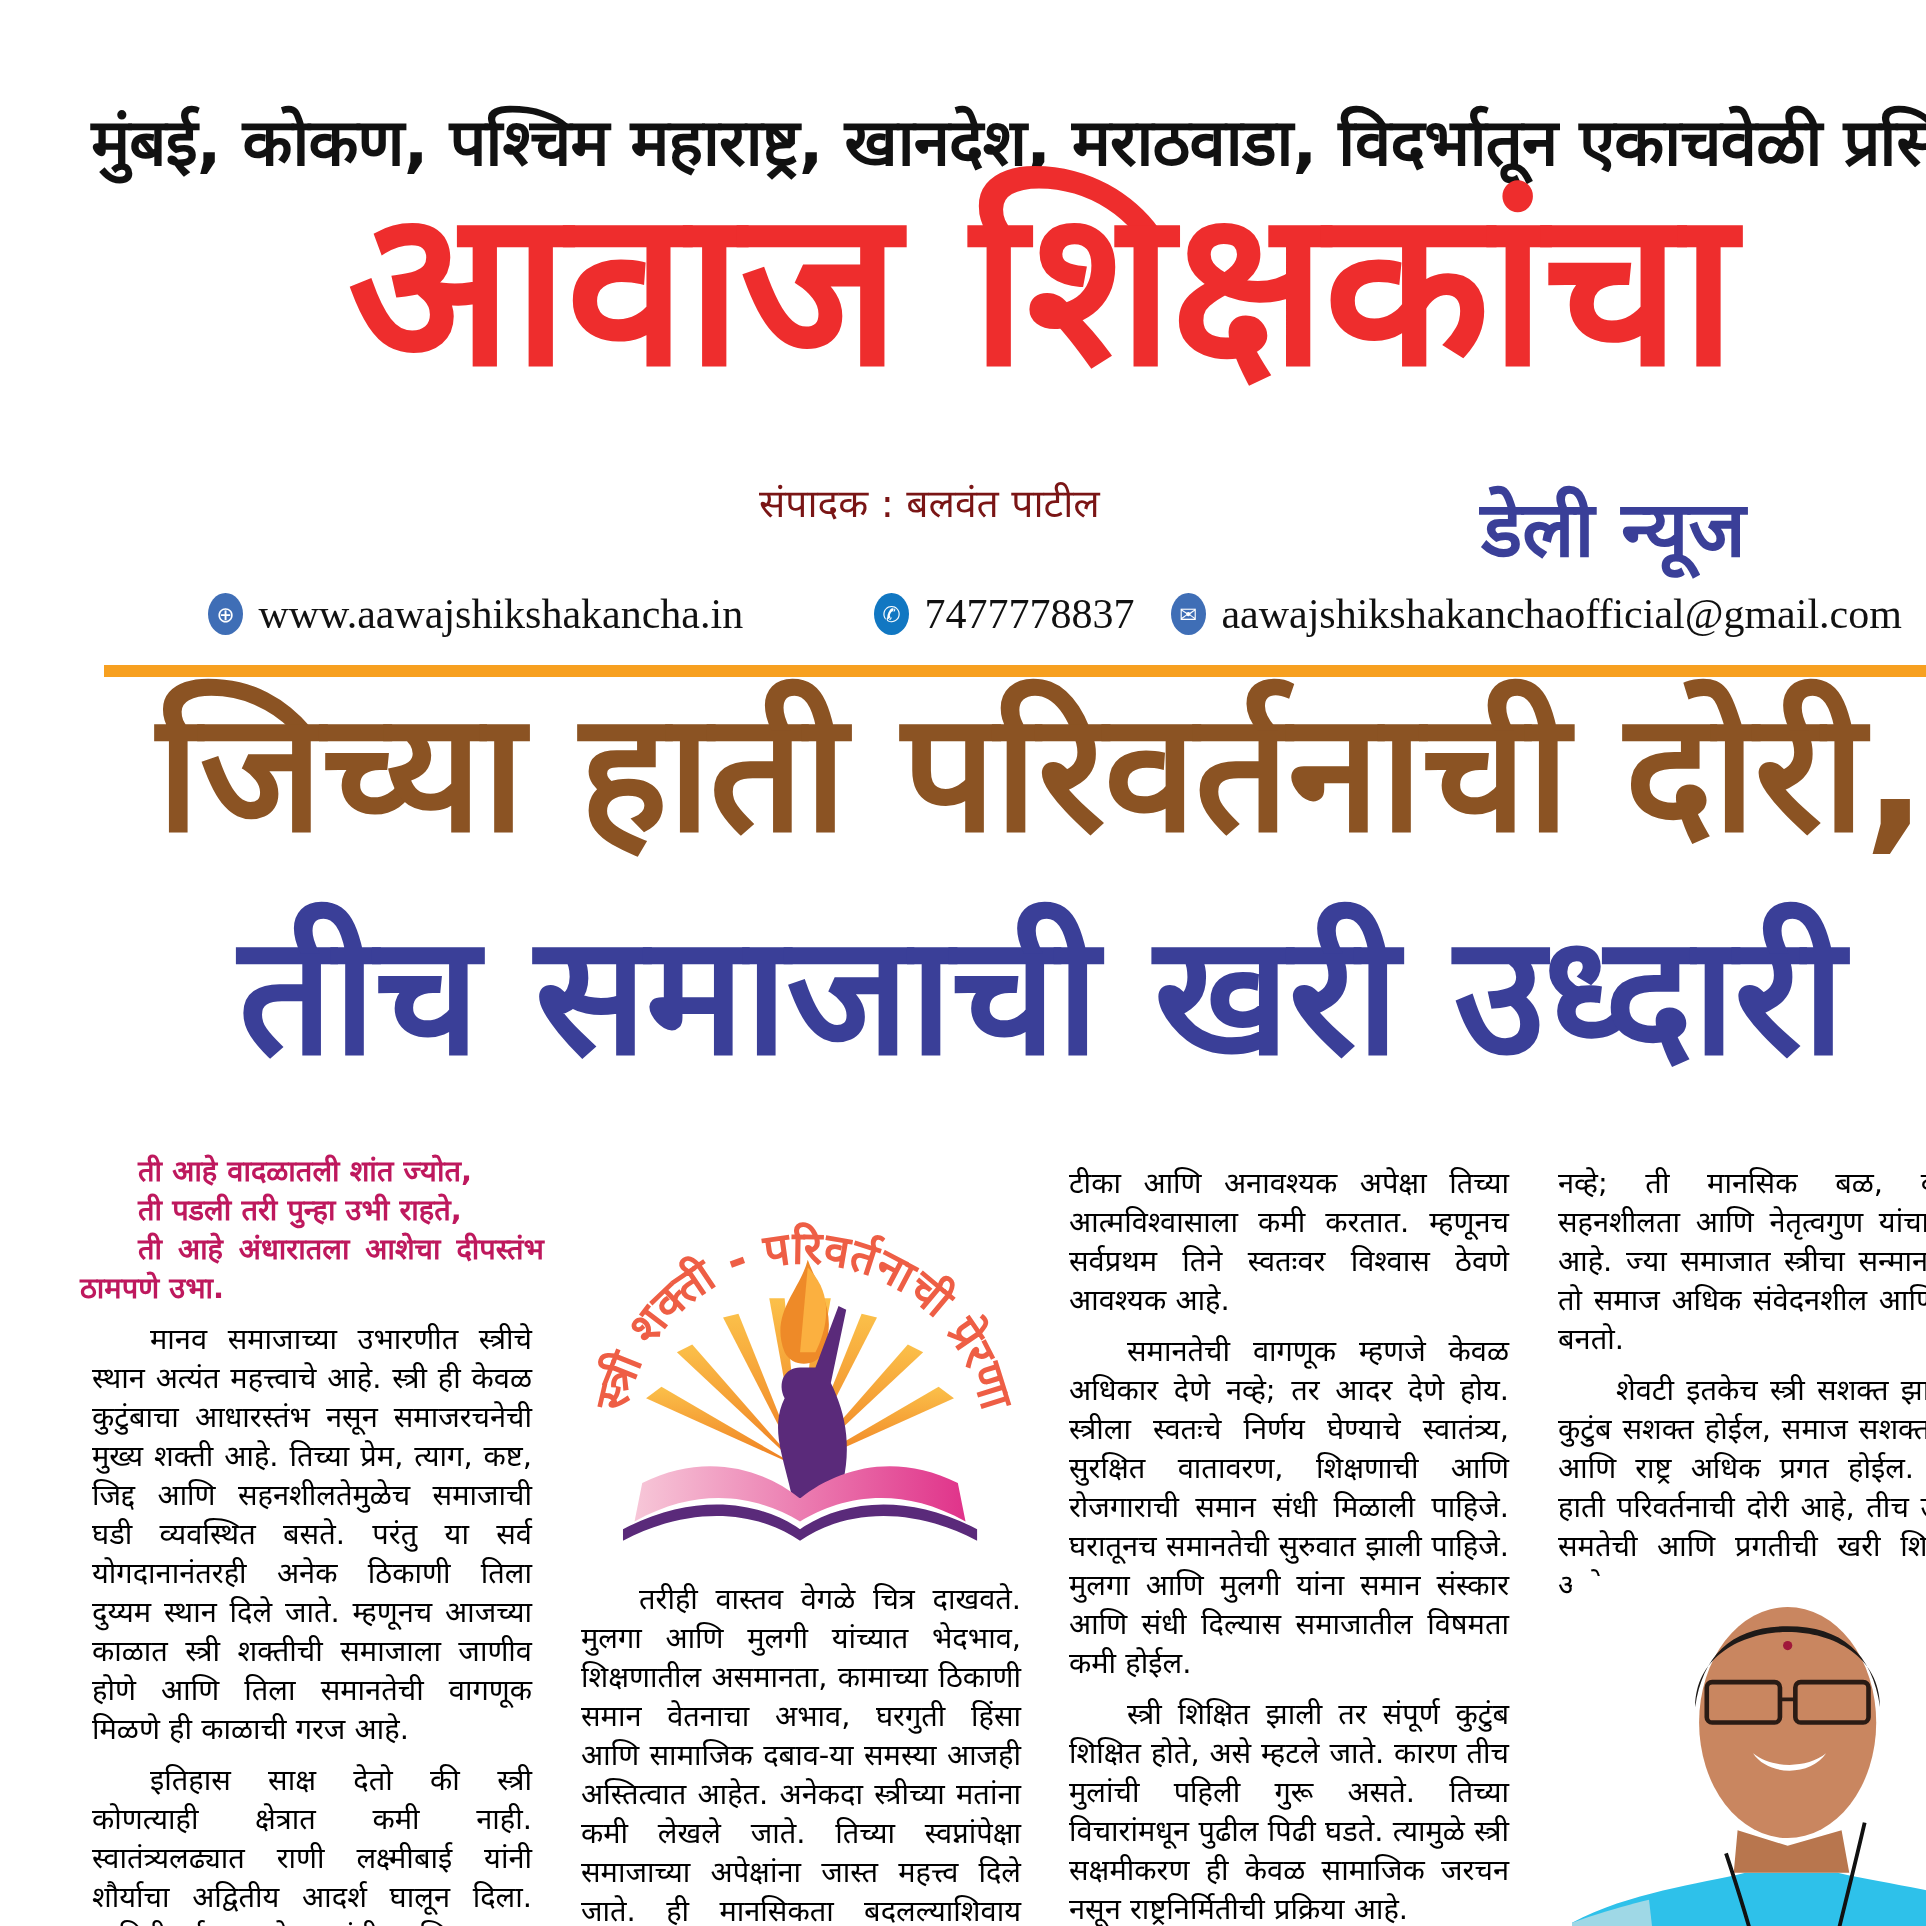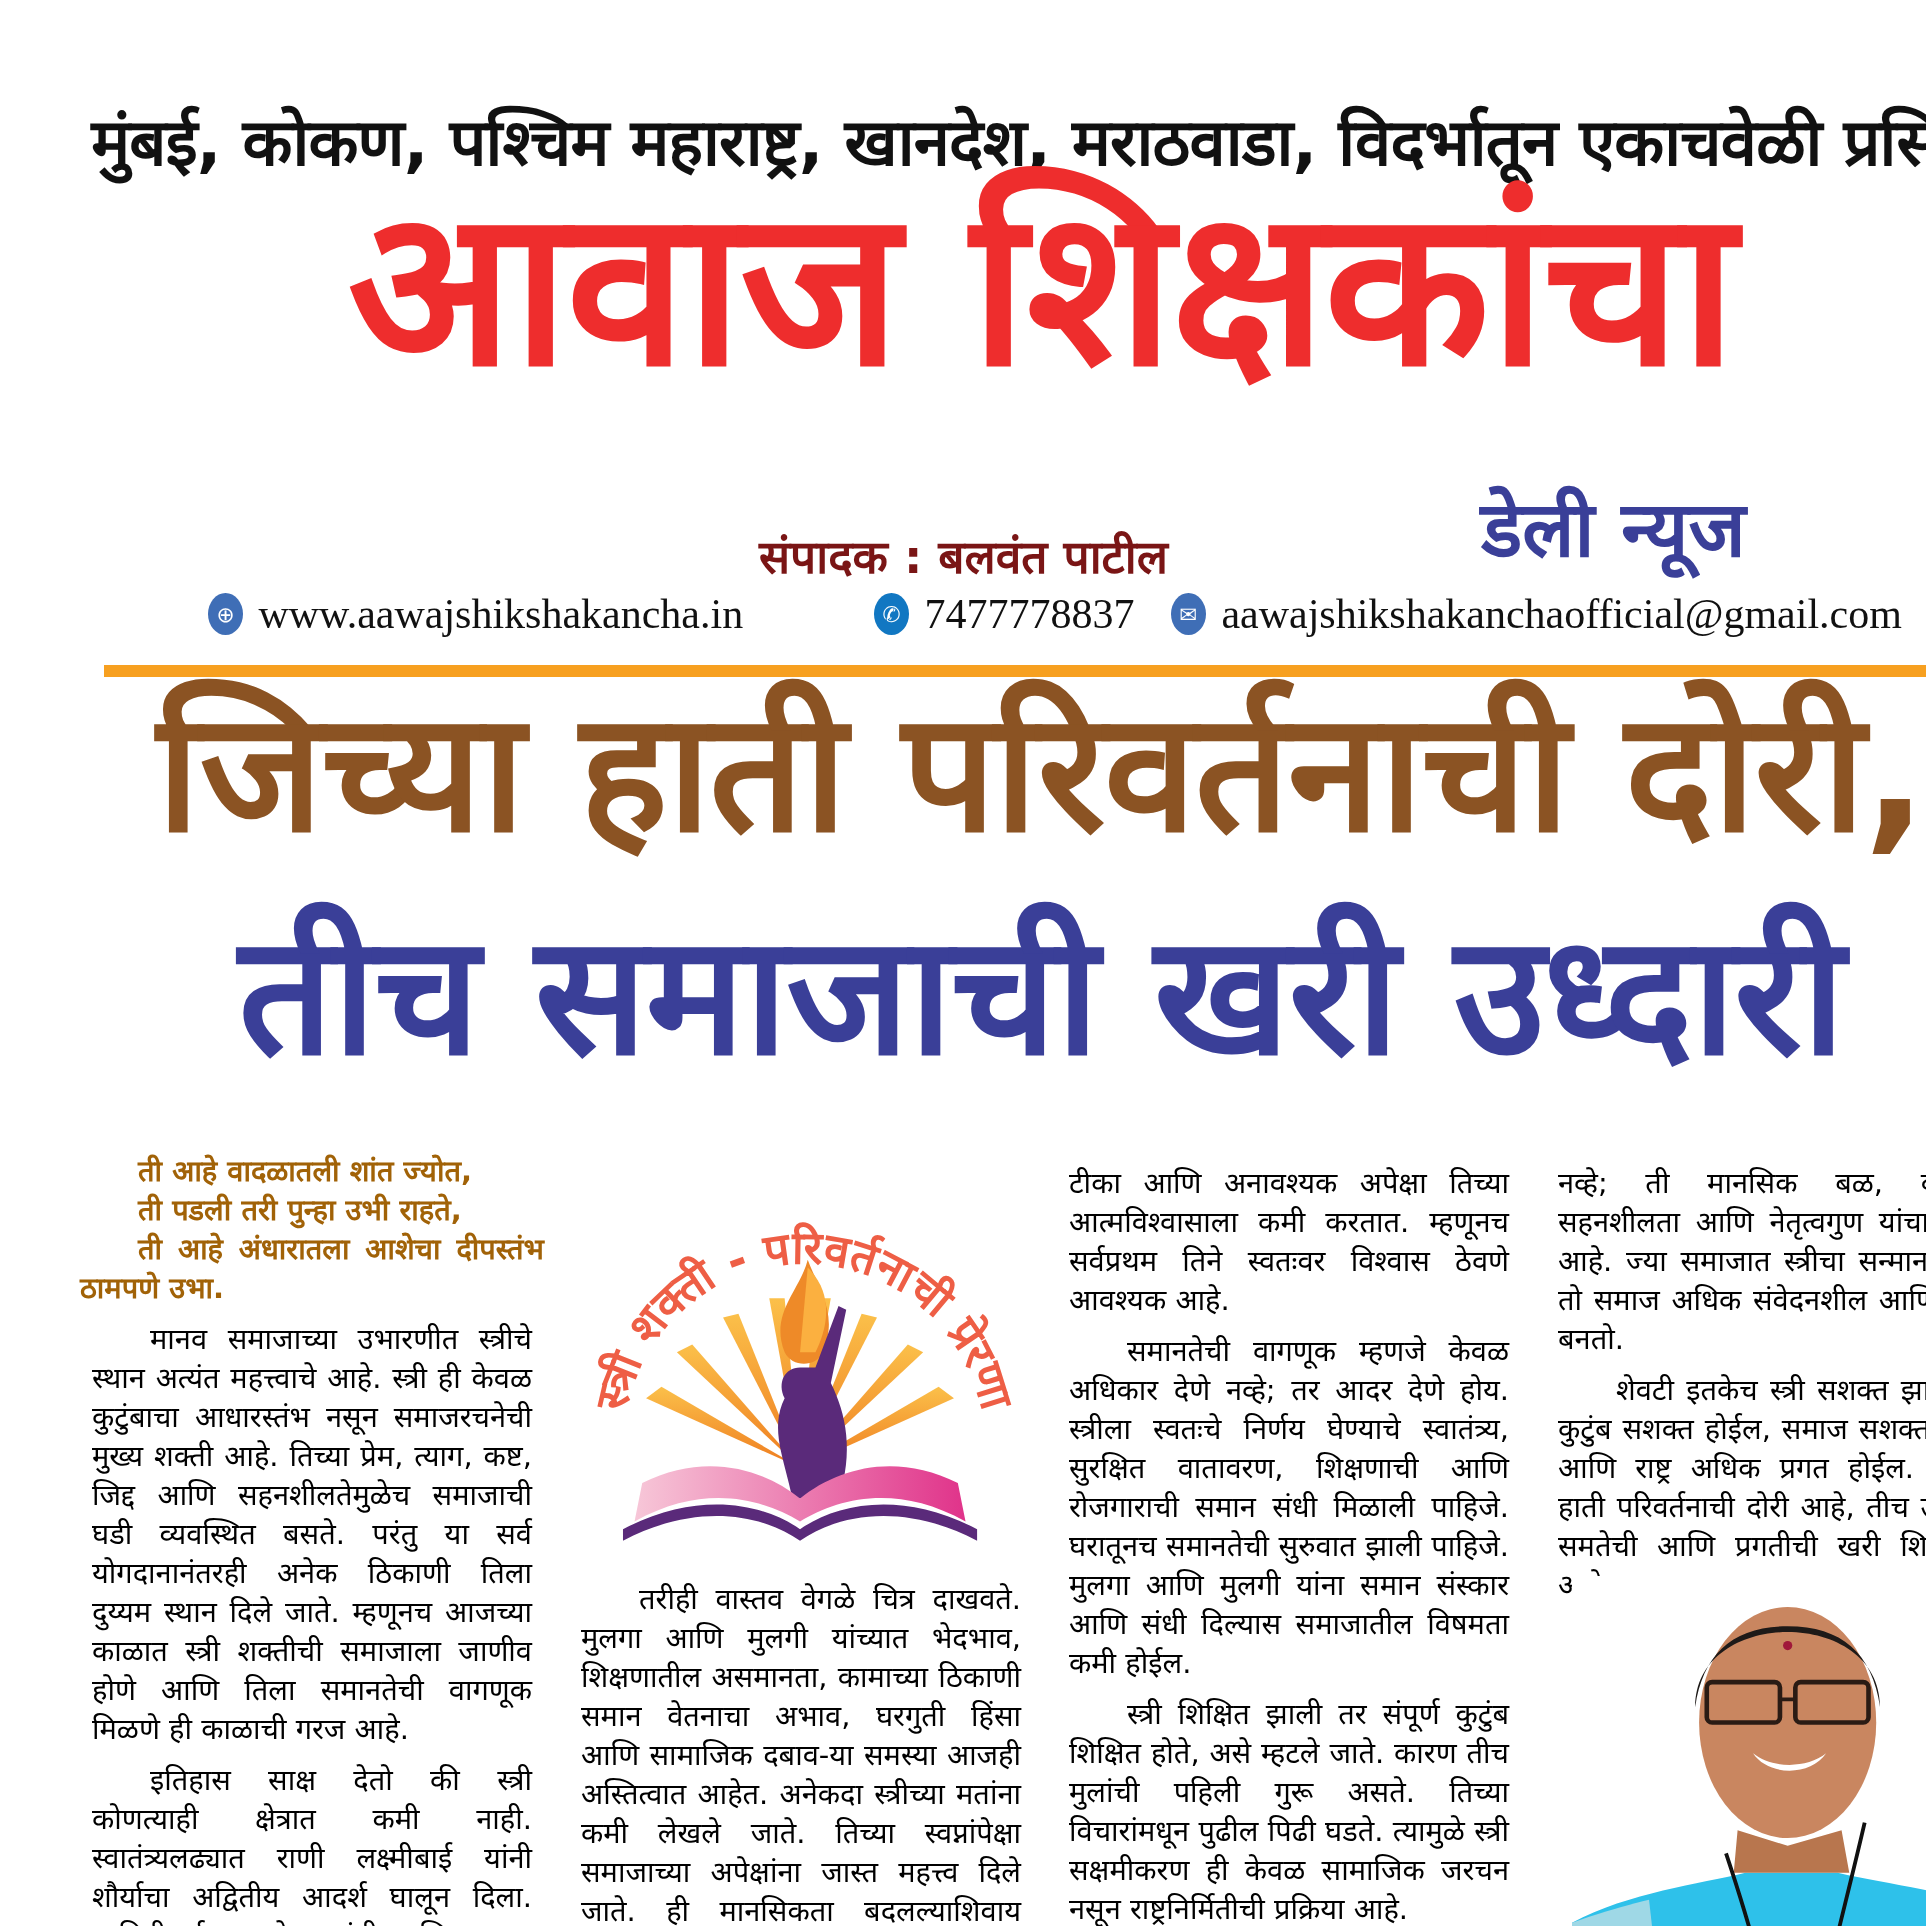--- a/index.html
+++ b/index.html
@@ -1,20 +1,20 @@
 <!DOCTYPE html>
 <html style="font-size:6.2px"><head>
 <meta charset="utf-8">
 <style>
   html, body { margin:0; padding:0; background:#ffffff; }
   body { width:2082px; height:2491px; position:relative; overflow:hidden; font-family:"DejaVu Sans", sans-serif; color:#000; }
   .abs { position:absolute; }
   .tagline { left:0; width:2082px; top:96px; text-align:center; font-size:65px; font-weight:bold; color:#111; white-space:nowrap; letter-spacing:-0.8px; }
   .masthead { left:0; width:2082px; top:181px; text-align:center; font-size:216px; font-weight:bold; line-height:1; white-space:nowrap; letter-spacing:-2.3px; }
-  .editor { left:759px; top:524px; font-size:46px; font-weight:bold; white-space:nowrap; }
+  .editor { left:759px; top:475px; font-size:39px; font-weight:normal; white-space:nowrap; }
   .daily { left:1481px; top:474px; font-size:77px; font-weight:bold; white-space:nowrap; }
   .contact { top:587px; height:54px; display:flex; align-items:center; gap:15.4px; white-space:nowrap; font-family:"Liberation Serif", serif; font-size:42px; color:#111; }
   .cicon { width:35px; height:42px; border-radius:50%; display:flex; align-items:center; justify-content:center; color:#fff; font-size:21.6px; font-family:"DejaVu Sans", sans-serif; }
   .rule-orange { left:104px; top:665px; width:1906px; height:11.6px; }
   .headline { left:0; width:2082px; text-align:center; font-weight:bold; white-space:nowrap; line-height:1; letter-spacing:-1.5px; }
   .col { top:1152px; width:464px; font-size:29px; line-height:39px; text-align:justify; }
   .col p { margin:12px; }
   .col p.ind { text-indent:58px; }
   .poem p { margin:0; font-weight:bold; }
   .poem p.ind { text-indent:58px; }
@@ -43,21 +43,21 @@
   <span class="cicon" style="background:#3F6EB6;">✉</span>
   <span>aawajshikshakanchaofficial@gmail.com</span>
 </div>
 
 <div class="abs rule-orange" style="background:#F7A020;"></div>
 
 <div class="abs headline" style="top:690px; font-size:166px; color:#8B5323;">जिच्या हाती परिवर्तनाची दोरी,</div>
 <div class="abs headline" style="top:913px; font-size:166px; color:#3A3F98;">तीच समाजाची खरी उध्दारी</div>
 
 <div class="abs col" style="left:80px;">
-  <div class="poem" style="color:#a16207;">
+  <div class="poem" style="color:#be185d;">
     <p class="ind">ती आहे वादळातली शांत ज्योत,</p>
     <p class="ind">ती पडली तरी पुन्हा उभी राहते,</p>
     <p class="ind">ती आहे अंधारातला आशेचा दीपस्तंभ ठामपणे उभा.</p>
   </div>
   <p class="ind">मानव समाजाच्या उभारणीत स्त्रीचे स्थान अत्यंत महत्त्वाचे आहे. स्त्री ही केवळ कुटुंबाचा आधारस्तंभ नसून समाजरचनेची मुख्य शक्ती आहे. तिच्या प्रेम, त्याग, कष्ट, जिद्द आणि सहनशीलतेमुळेच समाजाची घडी व्यवस्थित बसते. परंतु या सर्व योगदानानंतरही अनेक ठिकाणी तिला दुय्यम स्थान दिले जाते. म्हणूनच आजच्या काळात स्त्री शक्तीची समाजाला जाणीव होणे आणि तिला समानतेची वागणूक मिळणे ही काळाची गरज आहे.</p>
   <p class="ind">इतिहास साक्ष देतो की स्त्री कोणत्याही क्षेत्रात कमी नाही. स्वातंत्र्यलढ्यात राणी लक्ष्मीबाई यांनी शौर्याचा अद्वितीय आदर्श घालून दिला. सावित्रीबाई फुले यांनी शिक्षणाच्या माध्यमातून अंधश्रद्धा आणि अन्यायाला छेद दिला. आधुनिक काळातही स्त्रिया विज्ञान, क्रीडा, प्रशासन, उद्योग आणि राजकारण या क्षेत्रांत आपली क्षमता सिद्ध करत आहेत. संधी मिळाल्यास स्त्री कोणतीही उंची गाठू शकते, हे वारंवार सिद्ध झाले आहे.</p>
 </div>
 
 <div class="abs logo">
   <svg width="464" height="408" viewBox="0 0 1205 1060">

